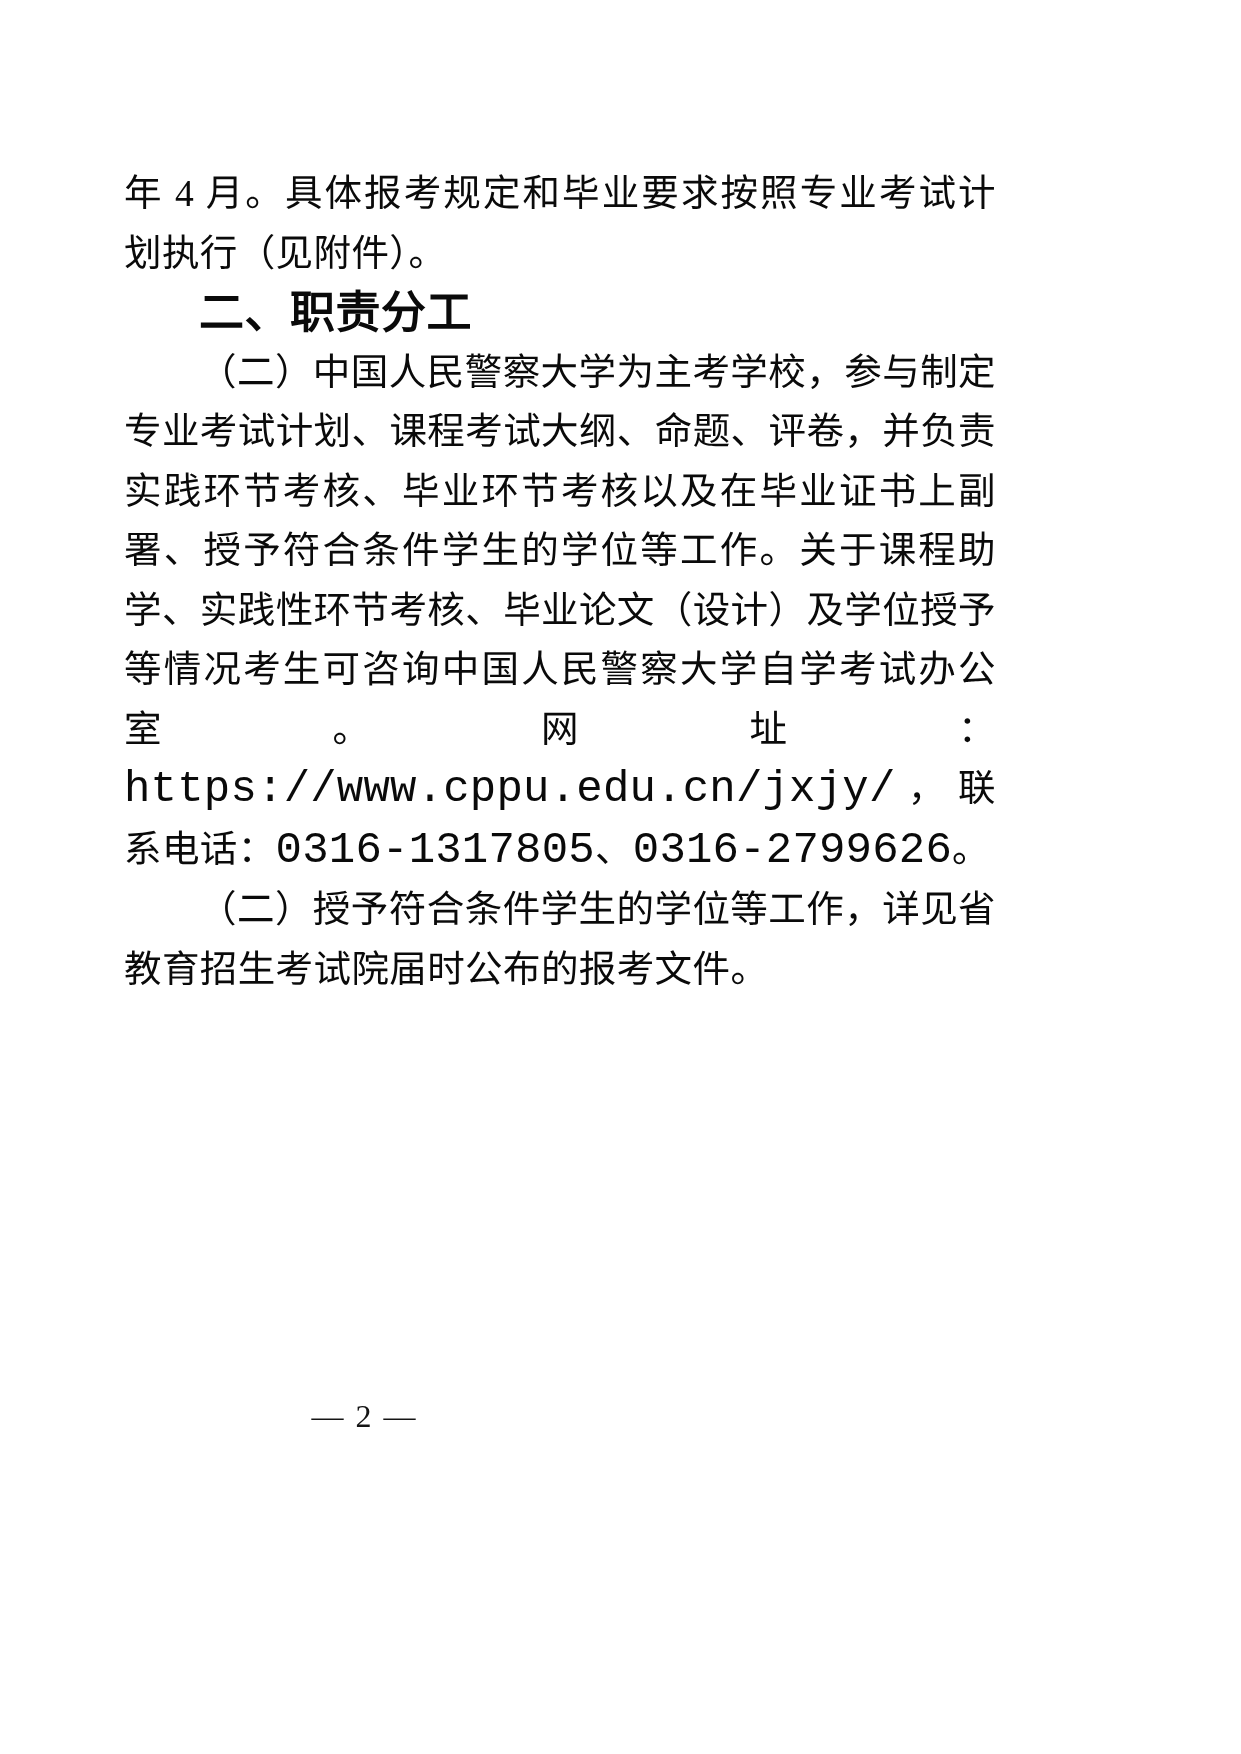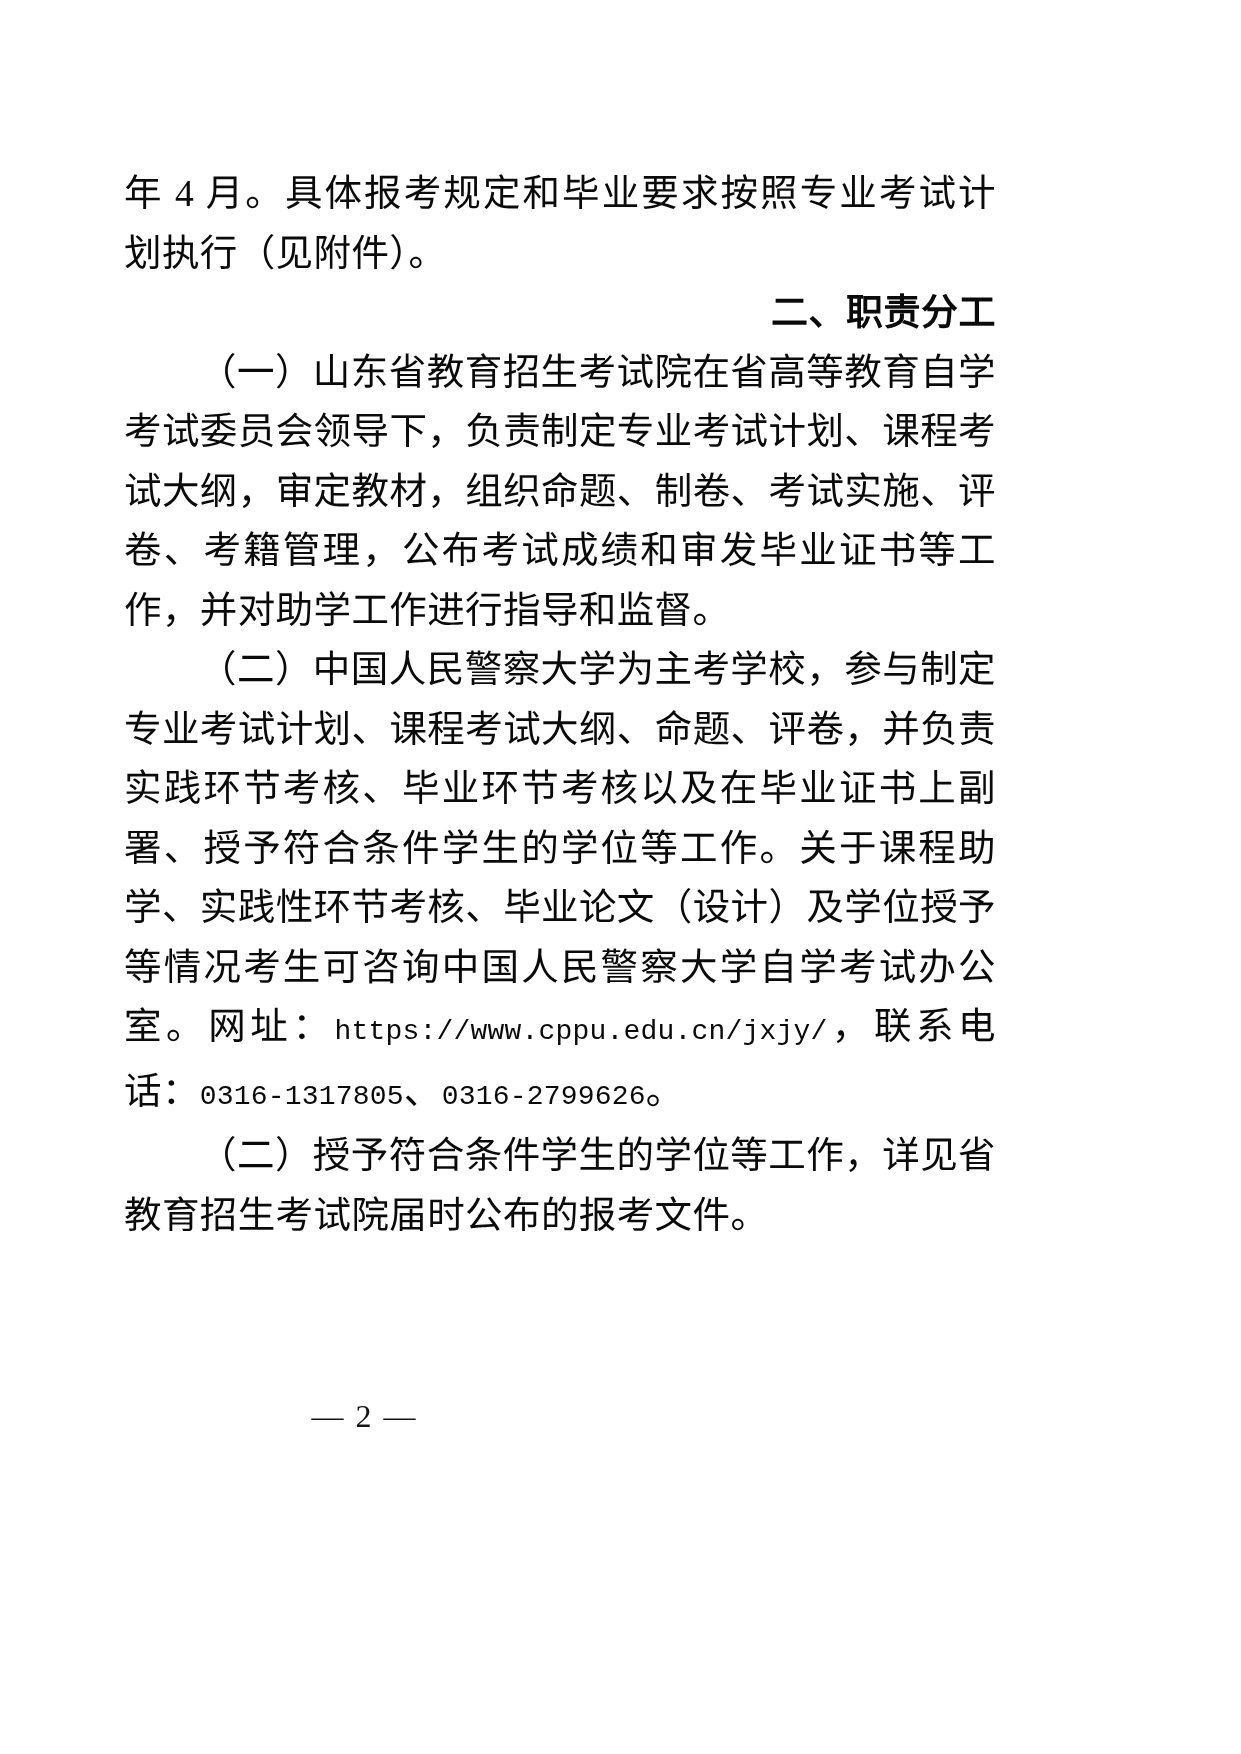--- a/index.html
+++ b/index.html
@@ -36,32 +36,31 @@
     letter-spacing: 0.4px;
     font-weight: 400;
     white-space: normal;
   }
   .para.indent {
     text-indent: 75px;
   }
   
   .heading {
     font-family: "Liberation Sans", "DejaVu Sans", sans-serif;
-    font-size: 37px;
+    font-size: 45px;
     line-height: 59.5px;
     font-weight: 700;
     margin: 0;
     text-indent: 75px;
     letter-spacing: 0.5px;
-    text-align: right;
   }
   
   .mono {
     font-family: "Liberation Mono", "DejaVu Sans Mono", monospace;
-    font-size: 28px;
+    font-size: 44px;
     letter-spacing: 0.2px;
   }
   
   .page-number {
     position: absolute;
     left: 0;
     right: 0;
     top: 1392px;
     text-align: center;
     font-family: "Liberation Serif", "DejaVu Serif", serif;
@@ -77,21 +76,20 @@
 </head>
 <body>
 
 <div class="page">
   <div class="content">
 
     <p class="para">年 4 月。具体报考规定和毕业要求按照专业考试计划执行（见附件）。</p>
 
     <h2 class="heading">二、职责分工</h2>
 
-    <p class="para indent">（一）山东省教育招生考试院在省高等教育自学考试委员会领导下，负责制定专业考试计划、课程考试大纲，审定教材，组织命题、制卷、考试实施、评卷、考籍管理，公布考试成绩和审发毕业证书等工作，并对助学工作进行指导和监督。</p>
 
     <p class="para indent"><span>（二）中国人民警察大学为主考学校，参与制定专业考试计划、课程考试大纲、命题、评卷，并负责实践环节考核、毕业环节考核以及在毕业证书上副署、授予符合条件学生的学位等工作。关于课程助学、实践性环节考核、毕业论文（设计）及学位授予等情况考生可咨询中国人民警察大学自学考试办公室。网址：</span><span class="mono">https://www.cppu.edu.cn/jxjy/</span><span>，联系电话：</span><span class="mono">0316-1317805</span><span>、</span><span class="mono">0316-2799626</span><span>。</span></p>
 
 
 
 
     <p class="para indent">（二）授予符合条件学生的学位等工作，详见省教育招生考试院届时公布的报考文件。</p>
 
   </div>
 

